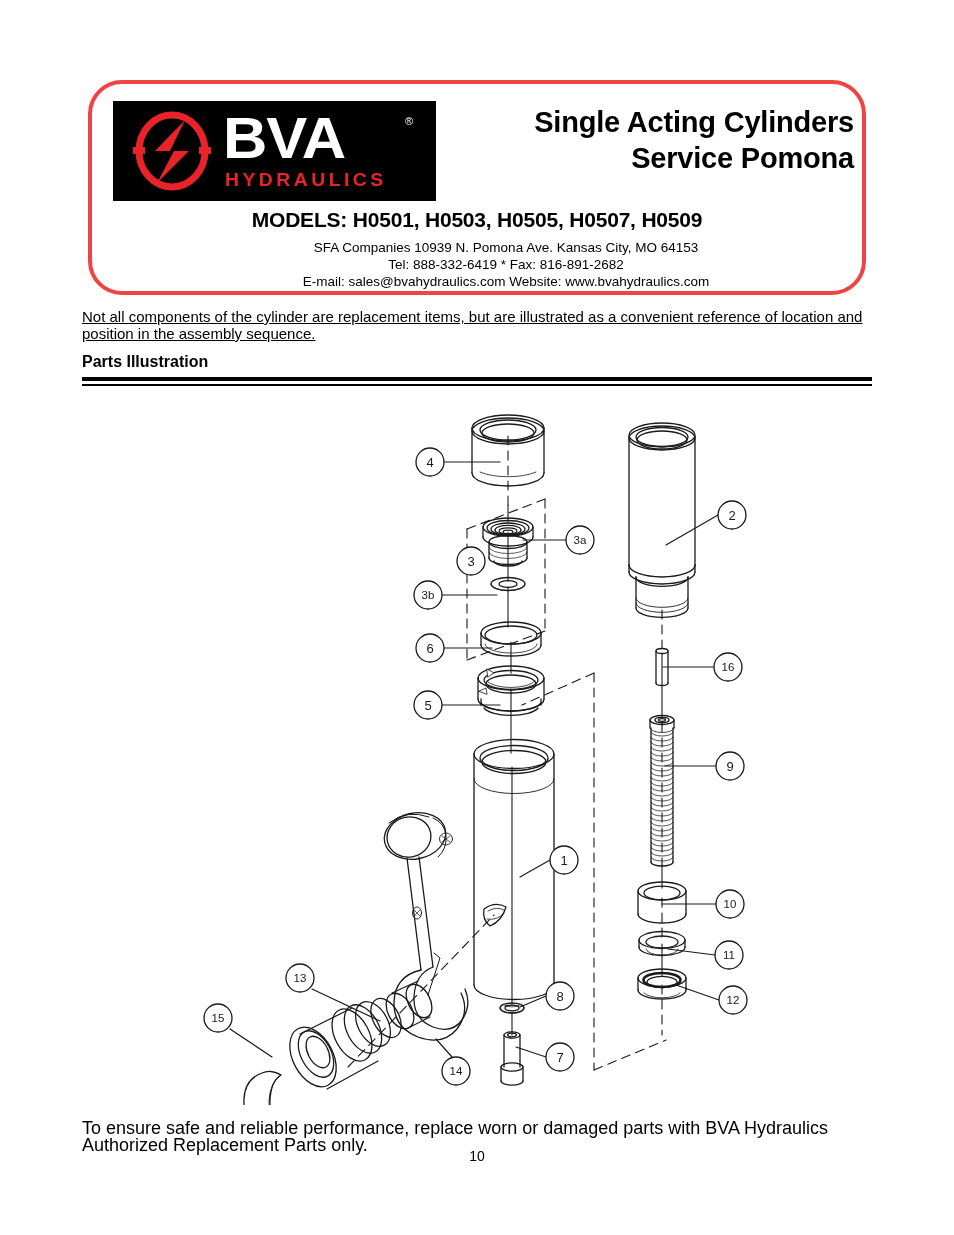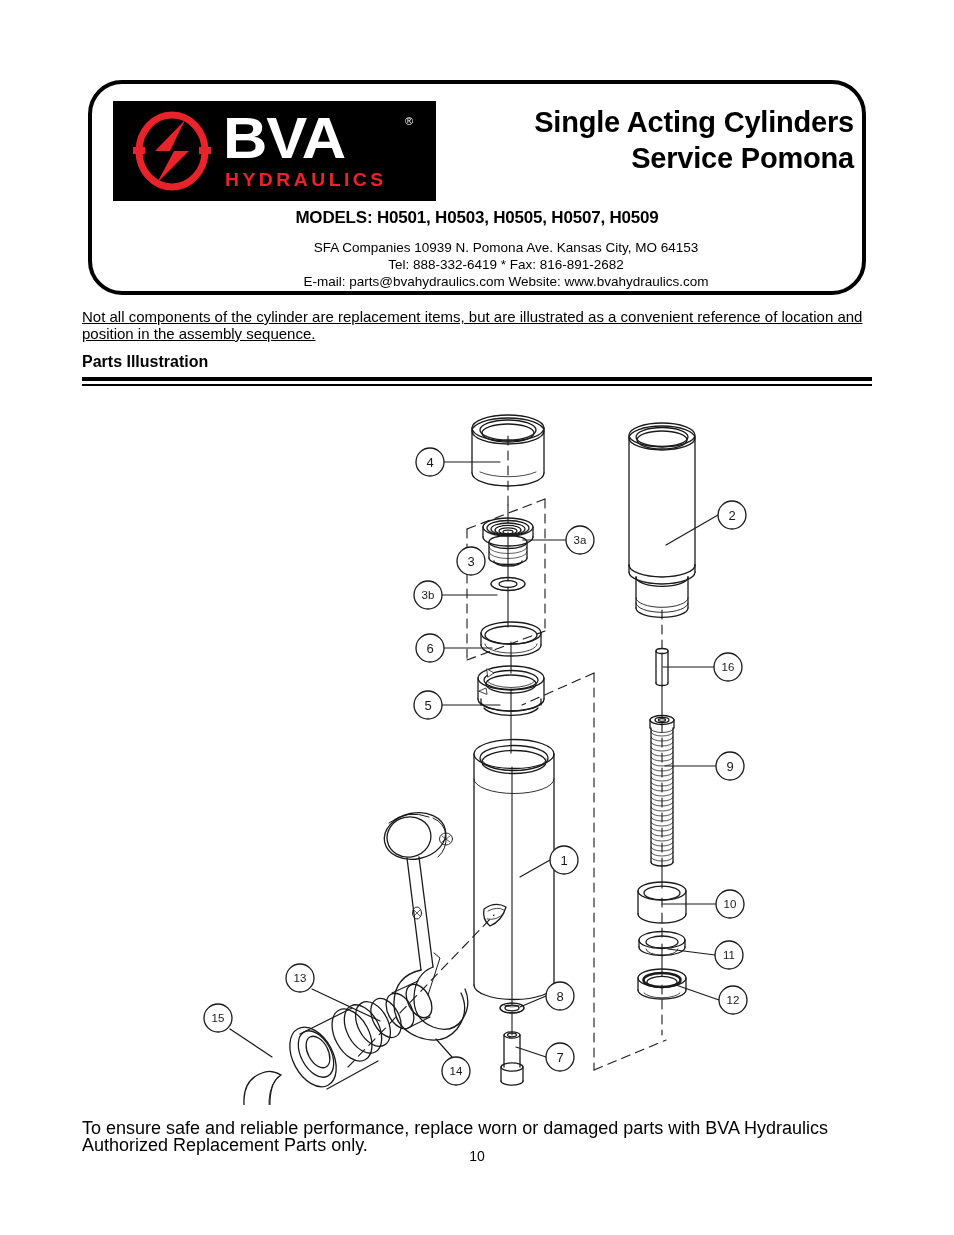--- a/index.html
+++ b/index.html
@@ -17,21 +17,21 @@
     overflow: hidden;
   }
 
   
   .header-plate {
     position: absolute;
     left: 88px;
     top: 80px;
     width: 778px;
     height: 215px;
-    border: 4px solid #000000;
+    border: 4px solid #ef4444;
     border-radius: 34px;
     box-sizing: border-box;
     background: #fff;
   }
   .logo-block {
     position: absolute;
     left: 21px;
     top: 17px;
     width: 323px;
     height: 100px;
@@ -97,21 +97,21 @@
     line-height: 36px;
     letter-spacing: -0.2px;
   }
   .models-line {
     position: absolute;
     left: 0;
     top: 124px;
     width: 100%;
     text-align: center;
     font-weight: bold;
-    font-size: 17px;
+    font-size: 21px;
     letter-spacing: -0.2px;
   }
   .addr {
     position: absolute;
     left: 0;
     top: 155px;
     width: 100%;
     text-align: center;
     font-size: 13.5px;
     line-height: 17px;
@@ -211,21 +211,21 @@
   <div class="header-title">
     <div>Single Acting Cylinders</div>
     <div>Service Pomona</div>
   </div>
 
   <div class="models-line">MODELS:  H0501, H0503, H0505, H0507, H0509</div>
 
   <div class="addr">
     <div>SFA Companies     10939  N. Pomona Ave. Kansas City, MO 64153</div>
     <div>Tel: 888-332-6419      *     Fax: 816-891-2682</div>
-    <div>E-mail: parts@bvahydraulics.com         Website: www.bvahydraulics.com</div>
+    <div>E-mail: sales@bvahydraulics.com         Website: www.bvahydraulics.com</div>
   </div>
 </div>
 
 <div class="intro">Not all components of the cylinder are replacement items, but are illustrated as a convenient reference of location and position in the assembly sequence.</div>
 <div class="section-title">Parts Illustration</div>
 <div class="rule-thick"></div>
 <div class="rule-thin"></div>
 
 <div class="illustration">
 <svg width="954" height="710" viewBox="0 0 954 710" aria-hidden="true">

